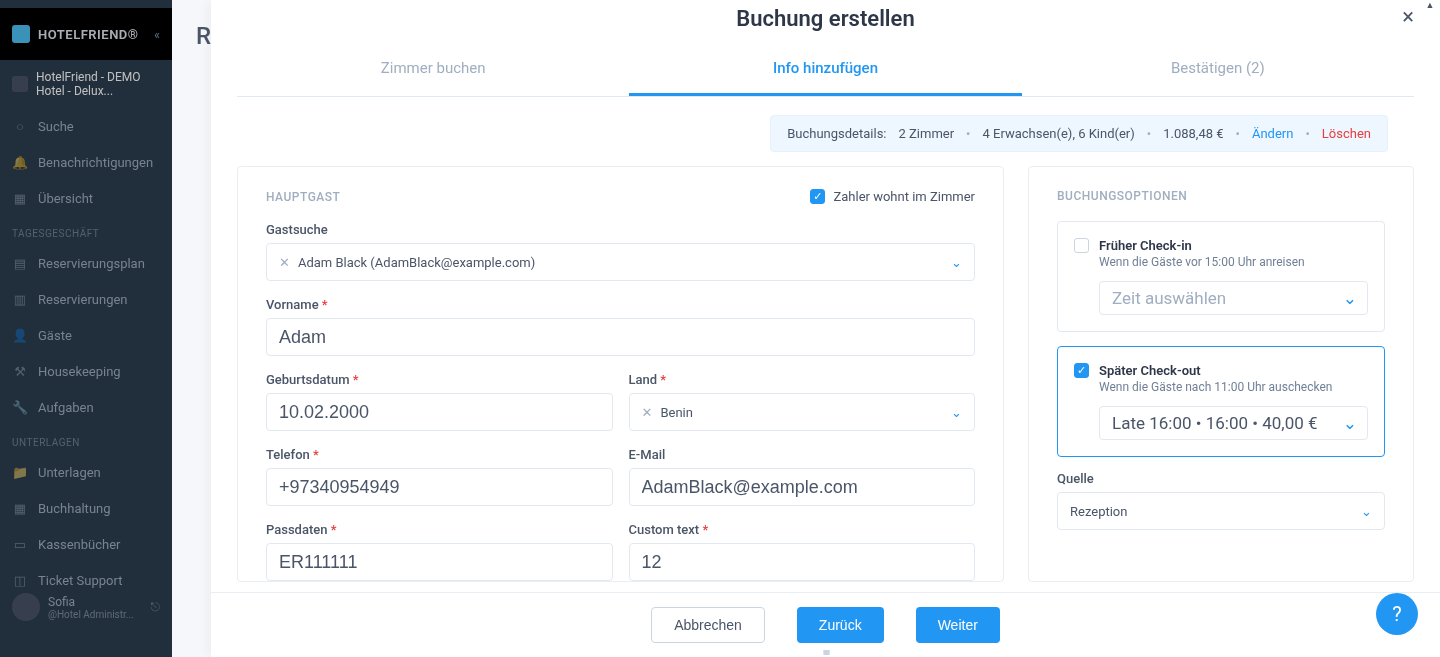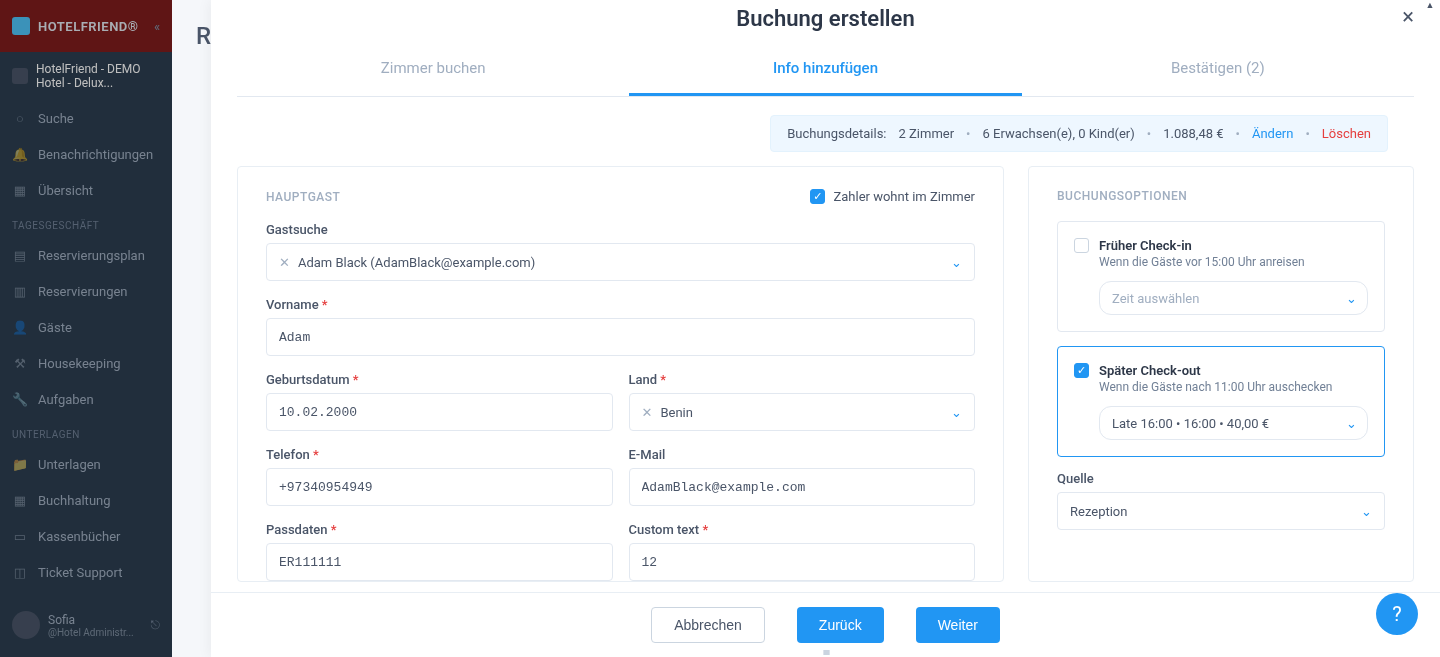--- a/index.html
+++ b/index.html
@@ -1,30 +1,30 @@
 <!DOCTYPE html>
 <html><head>
 <meta charset="utf-8">
 <style>
   * { box-sizing: border-box; margin: 0; padding: 0; }
   body { font-family: -apple-system, BlinkMacSystemFont, "Segoe UI", Roboto, Arial, sans-serif; font-size: 13px; color: #4a5568; background: #f5f7fa; width: 1440px; height: 657px; overflow: hidden; position: relative; }
 
   
   .sidebar { position: absolute; left: 0; top: 0; width: 172px; height: 100%; background: #2c3e50; color: #cbd5e0; z-index: 1; }
   .sidebar-dim { position: absolute; left:0; top:0; width:172px; height:100%; background: rgba(0,0,0,0.25); z-index:2; pointer-events:none;}
-  .logo-row { display: flex; align-items: center; padding: 10px 12px; height: 52px; background: #7f1d1d; }
+  .logo-row { display: flex; align-items: center; padding: 10px 12px; height: 52px; background: #000000; margin-top: 8px; }
   .logo-row .logo-icon { width: 18px; height: 18px; background: #4fc3f7; border-radius: 3px; margin-right: 8px; }
   .logo-text { font-size: 13px; font-weight: 600; color: #e2e8f0; letter-spacing: 0.5px;}
   .collapse-icon { margin-left: auto; color: #7f93a8; }
   .hotel-sel { padding: 10px 12px; display: flex; align-items: center; font-size: 12px; color:#ffffff; }
   .hotel-sel .home-icon { width:16px; height:16px; background:#4a5568; border-radius:3px; margin-right:8px; flex-shrink:0;}
   .side-item { display: flex; align-items: center; padding: 10px 12px; font-size: 13px; color: #a0aec0; cursor: pointer; }
   .side-item .s-icon { width:16px; height:16px; margin-right:10px; opacity:0.6; display:flex; align-items:center; justify-content:center;}
   .side-section { padding: 12px 12px 6px; font-size: 10px; color: #718096; letter-spacing: 0.5px; text-transform: uppercase;}
-  .side-user { position:absolute; bottom:10px; left:0; width:172px; padding:8px 12px; display:flex; align-items:center; font-size:12px; color:#a0aec0;}
+  .side-user { position:absolute; bottom:28px; left:0; width:172px; padding:8px 12px; display:flex; align-items:center; font-size:12px; color:#a0aec0;}
   .side-user .avatar { width:28px; height:28px; border-radius:50%; background:#4a5568; margin-right:8px;}
 
   
   .page-bg { position:absolute; left:172px; top:0; right:0; height:100%; background:#f5f7fa; }
   .page-title { position:absolute; left:196px; top:22px; font-size:24px; font-weight:500; color:#4a5568;}
 
   
   .modal { position:absolute; left:211px; top:0; right:0; height:100%; background:#fff; display:flex; flex-direction:column; box-shadow:-2px 0 12px rgba(0,0,0,0.05); z-index:5;}
   .modal-header { text-align:center; padding:0 0 8px; }
   .modal-title { font-size:22px; font-weight:600; color:#2d3748; padding: 6px 0 4px;}
@@ -50,36 +50,36 @@
   .payer-row { display:flex; justify-content:space-between; align-items:center; margin-bottom:18px;}
   .chk-wrap { display:flex; align-items:center; gap:8px; font-size:13px; color:#4a5568;}
   .chk { width:15px; height:15px; border:1.5px solid #2196f3; border-radius:3px; display:flex; align-items:center; justify-content:center; cursor:pointer;}
   .chk.checked { background:#2196f3;}
   .chk.checked::after { content:"✓"; color:#fff; font-size:11px; line-height:1;}
   .chk.unchecked { border-color:#cbd5e0;}
 
   .field-label { font-size:13px; color:#4a5568; margin-bottom:6px; font-weight:500;}
   .req::after { content:" *"; color:#e53e3e;}
   .field { width:100%; height:38px; border:1px solid #e2e8f0; border-radius:4px; padding:0 12px; font-size:13px; color:#4a5568; display:flex; align-items:center; background:#fff;}
-  .field input { border:none; outline:none; width:100%; font-size:13px; color:#4a5568; font-family:Liberation Mono, monospace; background:transparent;}
+  .field input { border:none; outline:none; width:100%; font-size:18px; color:#4a5568; font-family:Liberation Sans, sans-serif; background:transparent;}
   .sel { position:relative;}
   .sel .chev { position:absolute; right:12px; top:50%; transform:translateY(-50%); color:#2196f3;}
   .sel .xclose { color:#a0aec0; margin-right:8px; cursor:pointer; font-weight:300;}
 
   .two-col { display:flex; gap:16px; margin-bottom:16px;}
   .two-col > div { flex:1;}
 
   .full-row { margin-bottom:16px;}
 
   .opt-card { border:1px solid #e2e8f0; border-radius:4px; padding:16px; margin-bottom:14px;}
   .opt-card.active { border-color:#2196f3; border-width:1.5px;}
   .opt-title { font-size:13px; font-weight:600; color:#2d3748; margin-bottom:2px;}
   .opt-desc { font-size:12px; color:#718096; margin-bottom:12px;}
   .opt-head { display:flex; align-items:flex-start; gap:10px;}
-  .opt-sel { height:34px; border:1px solid #e2e8f0; border-radius:12px; display:flex; align-items:center; padding:0 12px; font-size:13px; color:#a0aec0; position:relative;}
+  .opt-sel { height:34px; border:1px solid #e2e8f0; border-radius:4px; display:flex; align-items:center; padding:0 12px; font-size:17px; color:#a0aec0; position:relative;}
   .opt-sel.filled { color:#4a5568;}
   .opt-sel .chev { position:absolute; right:10px; color:#2196f3;}
 
   .src-highlight { border:2px solid #2e7d32; border-radius:4px; padding:10px 10px 12px; margin-top:6px;}
 
   .footer { border-top:1px solid #e8eef4; padding:14px 0; display:flex; justify-content:center; gap:32px;}
   .btn { height:36px; padding:0 22px; border-radius:4px; font-size:14px; cursor:pointer; display:flex; align-items:center; border:none;}
   .btn-outline { background:#fff; border:1px solid #cbd5e0; color:#4a5568;}
   .btn-primary { background:#2196f3; color:#fff;}
 
@@ -178,21 +178,21 @@
     <div class="tab">Zimmer buchen</div>
     <div class="tab active">Info hinzufügen</div>
     <div class="tab">Bestätigen (2)</div>
   </div>
 
   <div style="display:flex; justify-content:flex-end; padding:0 26px;">
     <div class="summary-bar">
       <span>Buchungsdetails:</span>
       <span>2 Zimmer</span>
       <span class="dot-sep">•</span>
-      <span>6 Erwachsen(e), 0 Kind(er)</span>
+      <span>4 Erwachsen(e), 6 Kind(er)</span>
       <span class="dot-sep">•</span>
       <span>1.088,48 €</span>
       <span class="dot-sep">•</span>
       <span class="link">Ändern</span>
       <span class="dot-sep">•</span>
       <span class="danger">Löschen</span>
     </div>
   </div>
 
   <div class="content-area">

